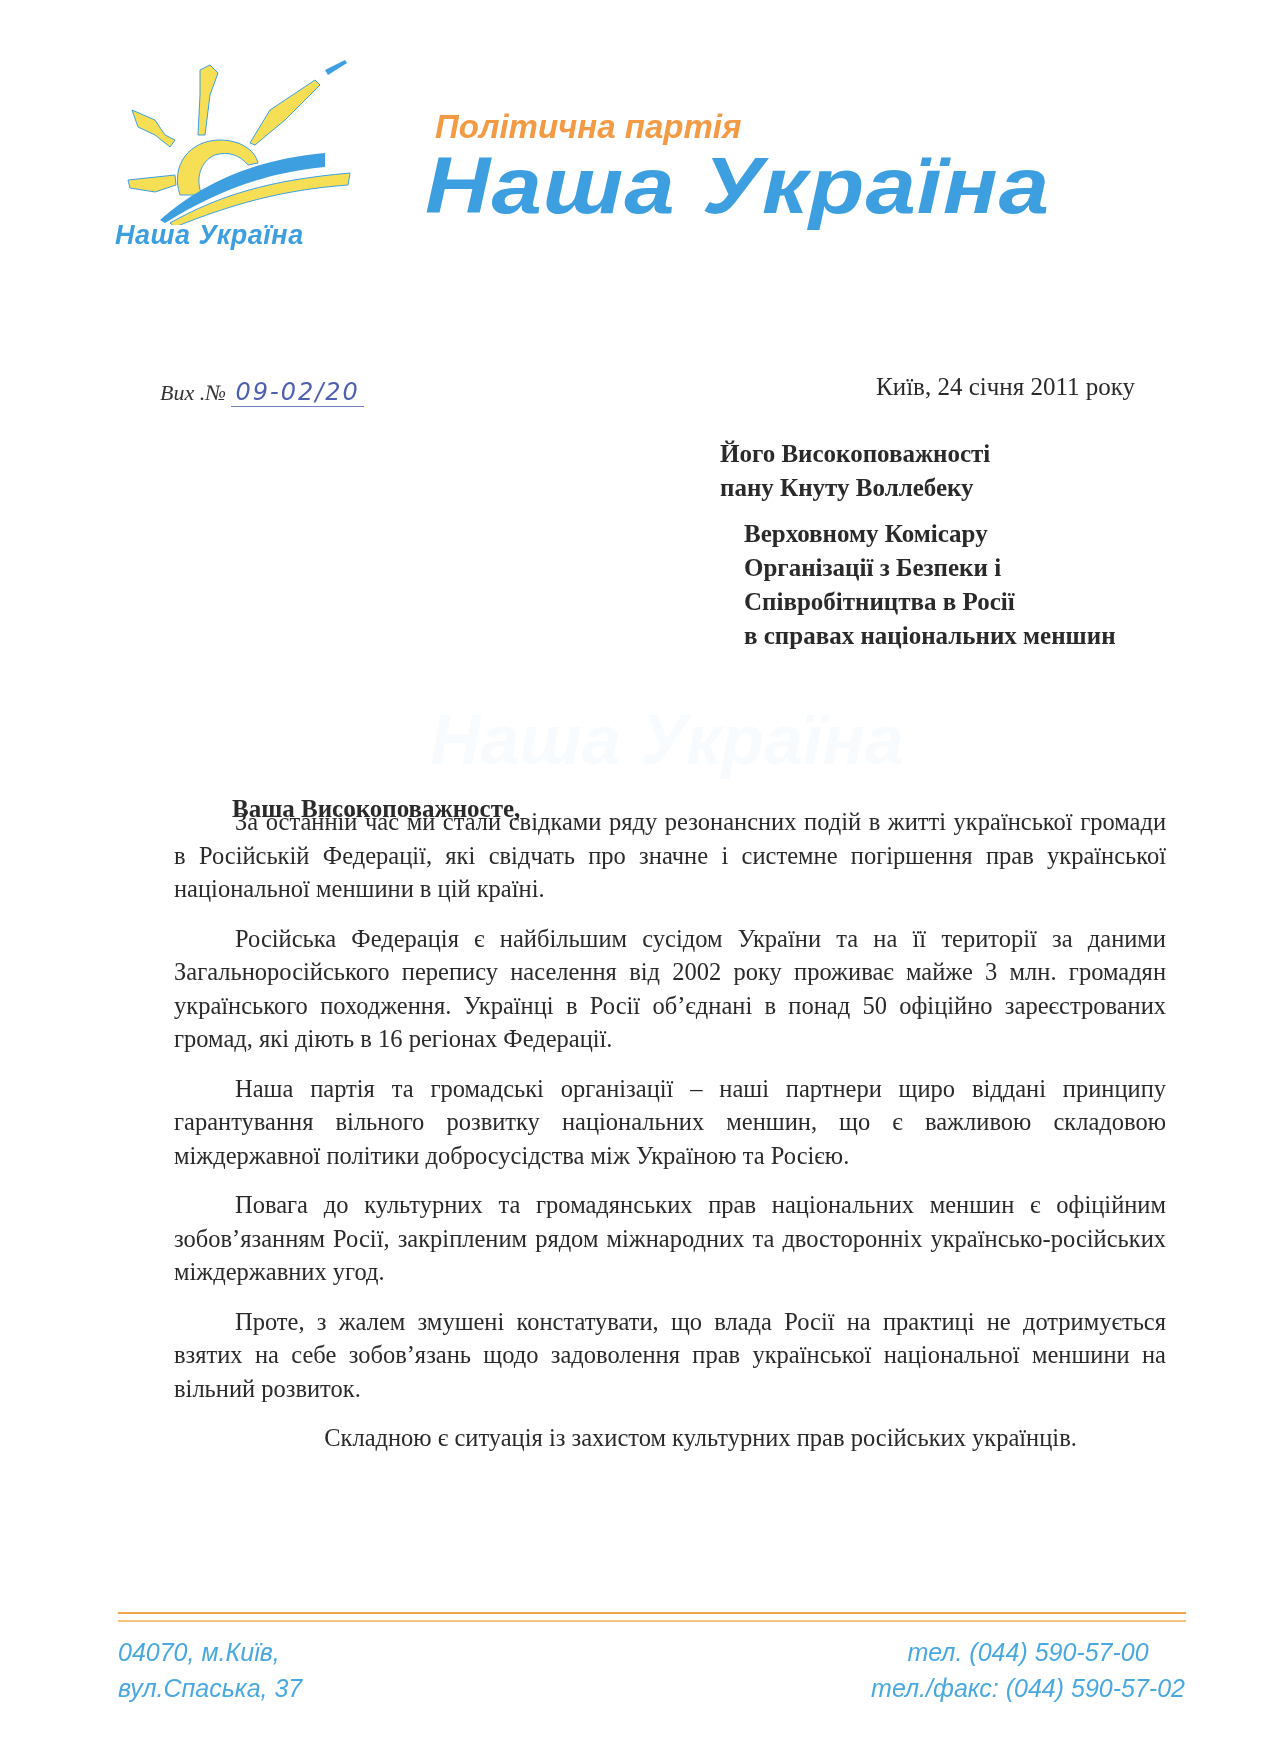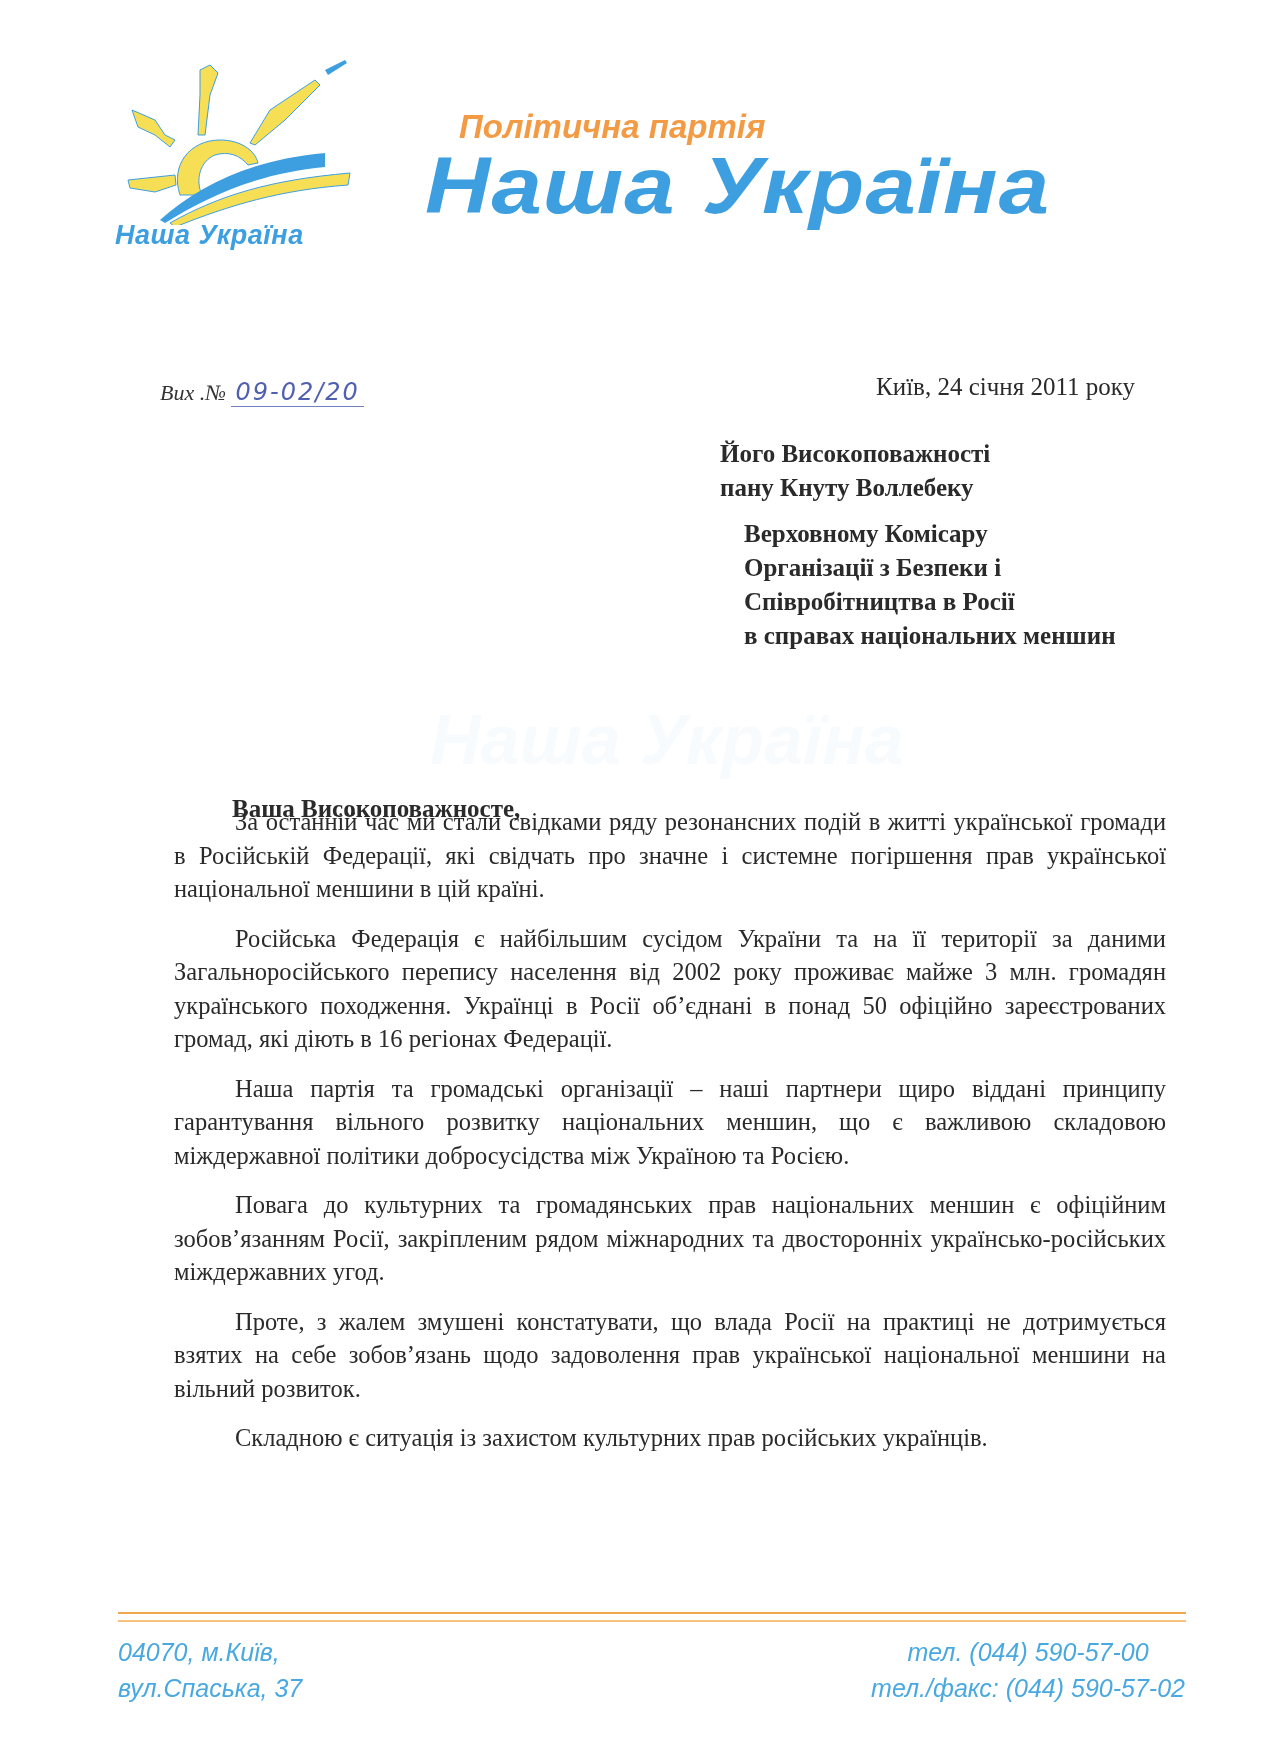--- a/index.html
+++ b/index.html
@@ -7,21 +7,21 @@
     width: 1275px; height: 1755px; background: #ffffff; position: relative; overflow: hidden;
     font-family: "Liberation Serif", "DejaVu Serif", serif; color: #2a2a2a;
   }
   .logo { position: absolute; left: 110px; top: 55px; width: 270px; height: 200px; }
   .logo svg { position: absolute; left: 0; top: 0; }
   .logo-caption {
     position: absolute; left: 5px; top: 165px; font-family: "Liberation Sans", sans-serif;
     font-weight: bold; font-style: italic; font-size: 27px; color: #3d9fe0; letter-spacing: 0.5px;
   }
   .hdr-sub {
-    position: absolute; left: 459px; top: 108px; font-family: "Liberation Sans", sans-serif;
+    position: absolute; left: 435px; top: 108px; font-family: "Liberation Sans", sans-serif;
     font-weight: bold; font-style: italic; font-size: 33px; color: #f39a45;
   }
   .hdr-title {
     position: absolute; left: 425px; top: 140px; font-family: "Liberation Sans", sans-serif;
     font-weight: bold; font-style: italic; font-size: 80px; color: #3d9fe0; letter-spacing: 1px;
     transform: scaleX(1.13); transform-origin: left top;
   }
   .outno { position: absolute; left: 160px; top: 378px; font-style: italic; font-size: 22px; color: #333; }
   .outno .hand {
     font-family: "DejaVu Sans", sans-serif; font-style: italic; font-weight: normal; font-size: 24px;
@@ -87,21 +87,21 @@
 </div>
 
 <div class="salutation">Ваша Високоповажносте,</div>
 
 <div class="body-text">
   <p>За останній час ми стали свідками ряду резонансних подій в житті української громади в Російській Федерації, які свідчать про значне і системне погіршення прав української національної меншини в цій країні.</p>
   <p>Російська Федерація є найбільшим сусідом України та на її території за даними Загальноросійського перепису населення від 2002 року проживає майже 3 млн. громадян українського походження. Українці в Росії об’єднані в понад 50 офіційно зареєстрованих громад, які діють в 16 регіонах Федерації.</p>
   <p>Наша партія та громадські організації – наші партнери щиро віддані принципу гарантування вільного розвитку національних меншин, що є важливою складовою міждержавної політики добросусідства між Україною та Росією.</p>
   <p>Повага до культурних та громадянських прав національних меншин є офіційним зобов’язанням Росії, закріпленим рядом міжнародних та двосторонніх українсько-російських міждержавних угод.</p>
   <p>Проте, з жалем змушені констатувати, що влада Росії на практиці не дотримується взятих на себе зобов’язань щодо задоволення прав української національної меншини на вільний розвиток.</p>
-  <p style="text-align:left">Складною є ситуація  із захистом культурних прав російських українців.</p>
+  <p style="text-align:center">Складною є ситуація  із захистом культурних прав російських українців.</p>
 </div>
 
 <div class="footer-line"></div>
 <div class="footer footer-left">
   <div>04070, м.Київ,</div>
   <div>вул.Спаська, 37</div>
 </div>
 <div class="footer footer-right">
   <div>тел. (044) 590-57-00</div>
   <div>тел./факс: (044) 590-57-02</div>

